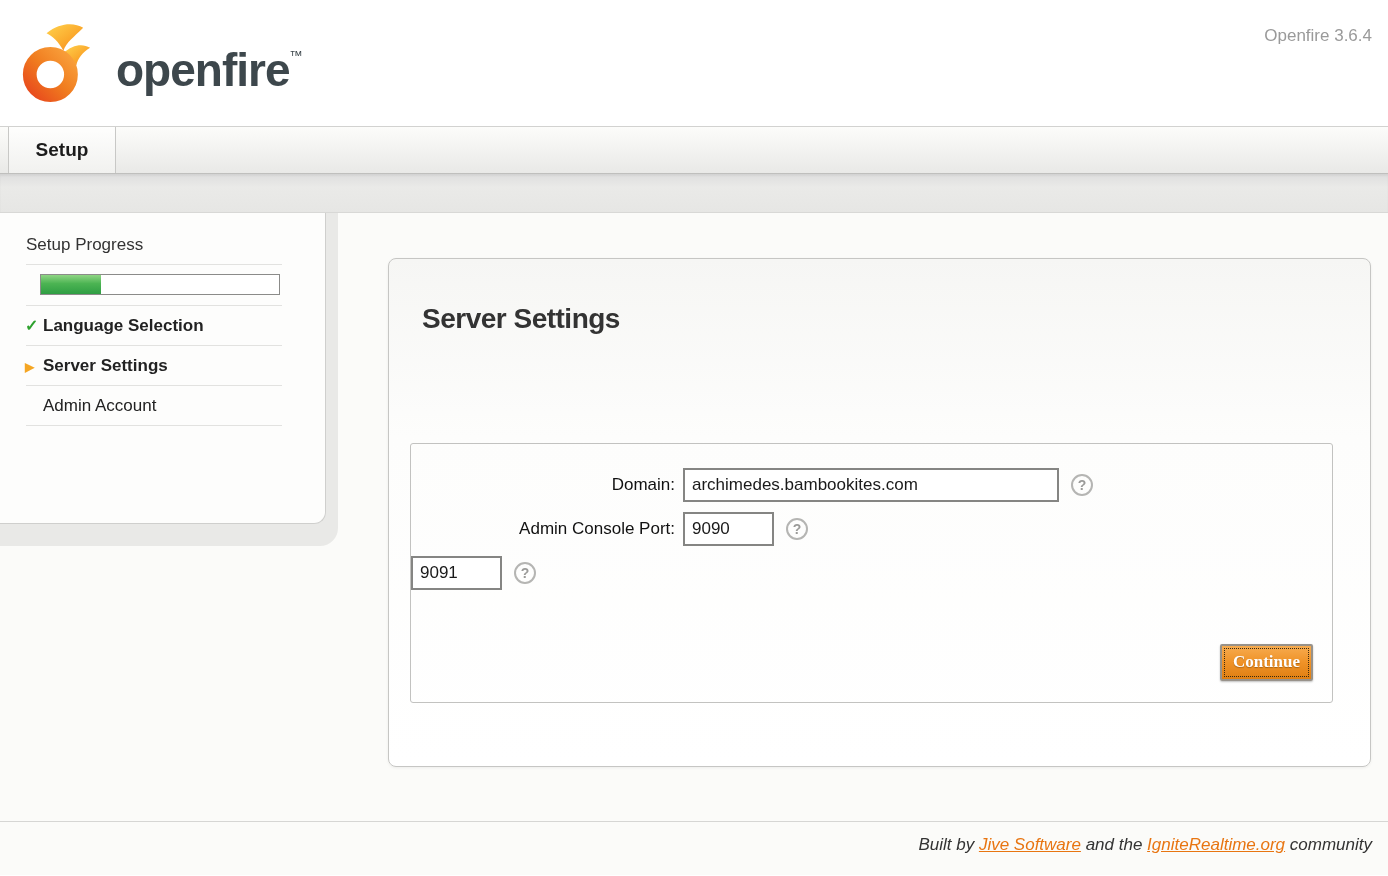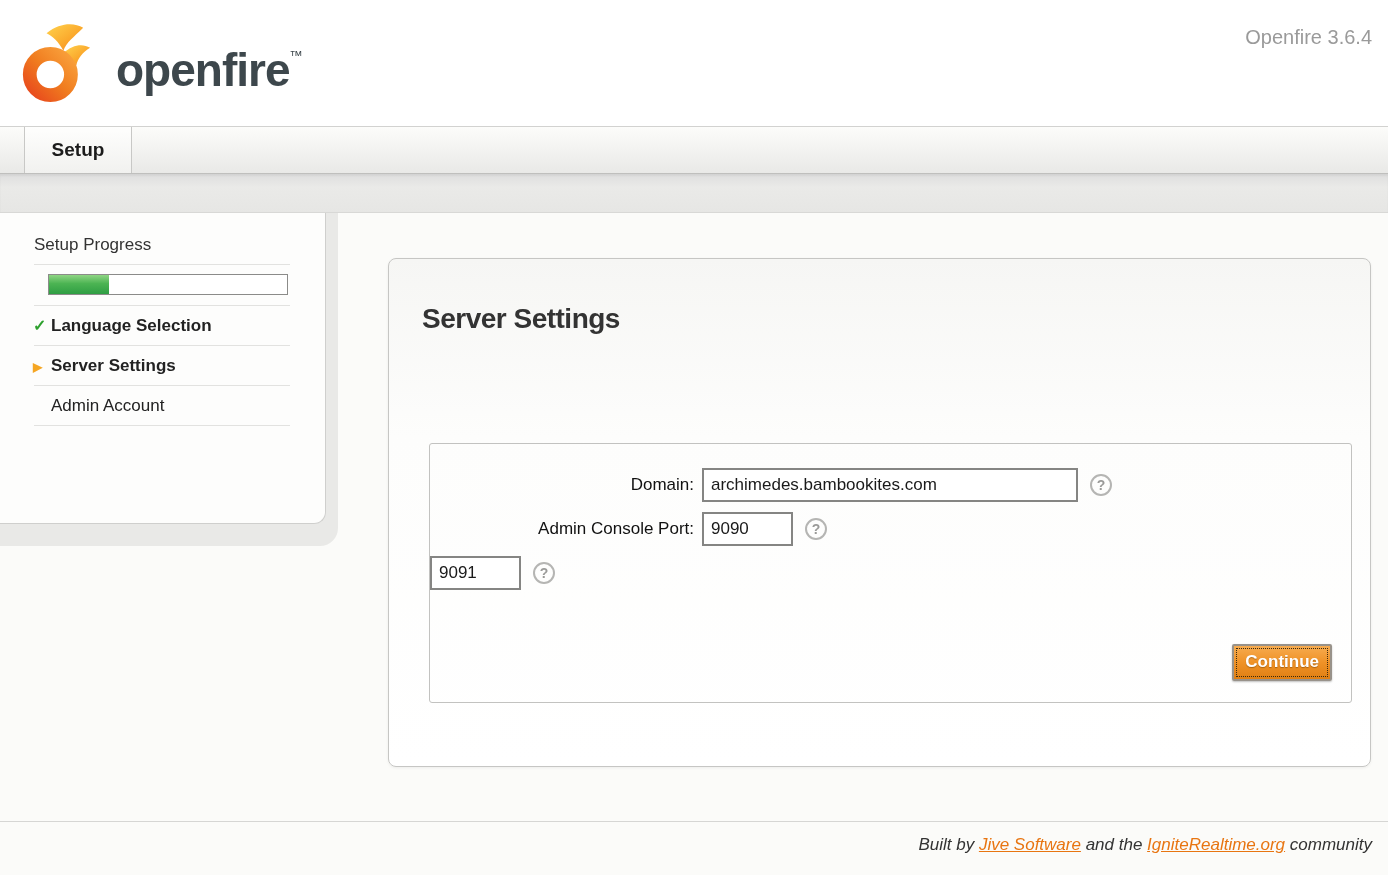--- a/index.html
+++ b/index.html
@@ -29,35 +29,35 @@
     font-weight: bold;
     color: #3d474c;
     letter-spacing: -1px;
     margin-left: 16px;
     line-height: 100px;
   }
   .logo-text sup { font-size: 13px; vertical-align: 26px; font-weight: normal; }
   .version-text {
     position: absolute;
     right: 16px; top: 26px;
-    font-size: 20px;
+    font-size: 17px;
     color: #9a9a9a;
   }
 
   
   .tabbar {
     position: relative;
     height: 48px;
     border-top: 1px solid #d2d2d0;
     border-bottom: 1px solid #bfbfbd;
     background: linear-gradient(#fcfcfa, #e9e9e7);
   }
   .tab-setup {
     position: absolute;
-    left: 24px; top: 0;
+    left: 8px; top: 0;
     height: 100%;
     width: 108px;
     display: flex;
     align-items: center;
     justify-content: center;
     background: linear-gradient(#fefefd, #f1f1ef);
     border-left: 1px solid #c8c8c6;
     border-right: 1px solid #c8c8c6;
     font-size: 19px;
     font-weight: bold;
@@ -87,21 +87,21 @@
     border-bottom-right-radius: 18px;
   }
   .sidebar {
     position: absolute;
     left: 0; top: 0;
     width: 326px; height: 311px;
     background: #fdfdfc;
     border-right: 1px solid #cfcfcd;
     border-bottom: 1px solid #cfcfcd;
     border-bottom-right-radius: 12px;
-    padding: 22px 0 0 34px;
+    padding: 22px 0 0 26px;
   }
   .sidebar-title { font-size: 17px; color: #333; padding-bottom: 9px; }
   .sb-divider { width: 256px; border-top: 1px solid #e2e2e0; }
   .progress-track {
     width: 240px; height: 21px;
     border: 1px solid #8b8b89;
     background: #ffffff;
     margin: 9px 0 10px 14px;
   }
   .progress-fill {
@@ -145,21 +145,21 @@
   }
   .main-desc {
     margin: 23px 33px 0 33px;
     width: 858px;
     font-size: 17px;
     line-height: 25px;
     color: #1f1f1f;
   }
   .form-box {
     position: absolute;
-    left: 40px; top: 184px;
+    left: 21px; top: 184px;
     width: 923px; height: 260px;
     border: 1px solid #c2c2c0;
     border-radius: 3px;
     padding-top: 23px;
   }
   .form-row {
     display: flex;
     align-items: center;
     margin-bottom: 9px;
     min-height: 35px;
@@ -194,21 +194,21 @@
     display: flex;
     align-items: center;
     justify-content: center;
     cursor: help;
     flex: none;
   }
   .continue-btn {
     position: absolute;
     right: 19px; bottom: 21px;
     padding: 6px 11px 7px 11px;
-    font-family: Liberation Sans, sans-serif;
+    font-family: Liberation Serif, serif;
     font-size: 17px;
     font-weight: bold;
     color: #ffffff;
     text-shadow: 0 1px 1px rgba(90,50,0,0.45);
     background: linear-gradient(#f7ab4f, #ef9227 50%, #e07f12);
     border: 2px solid #98928a;
     border-radius: 2px;
     outline: 1px dotted #3a2a10;
     outline-offset: -5px;
     box-shadow: 0 1px 2px rgba(0,0,0,0.25);

